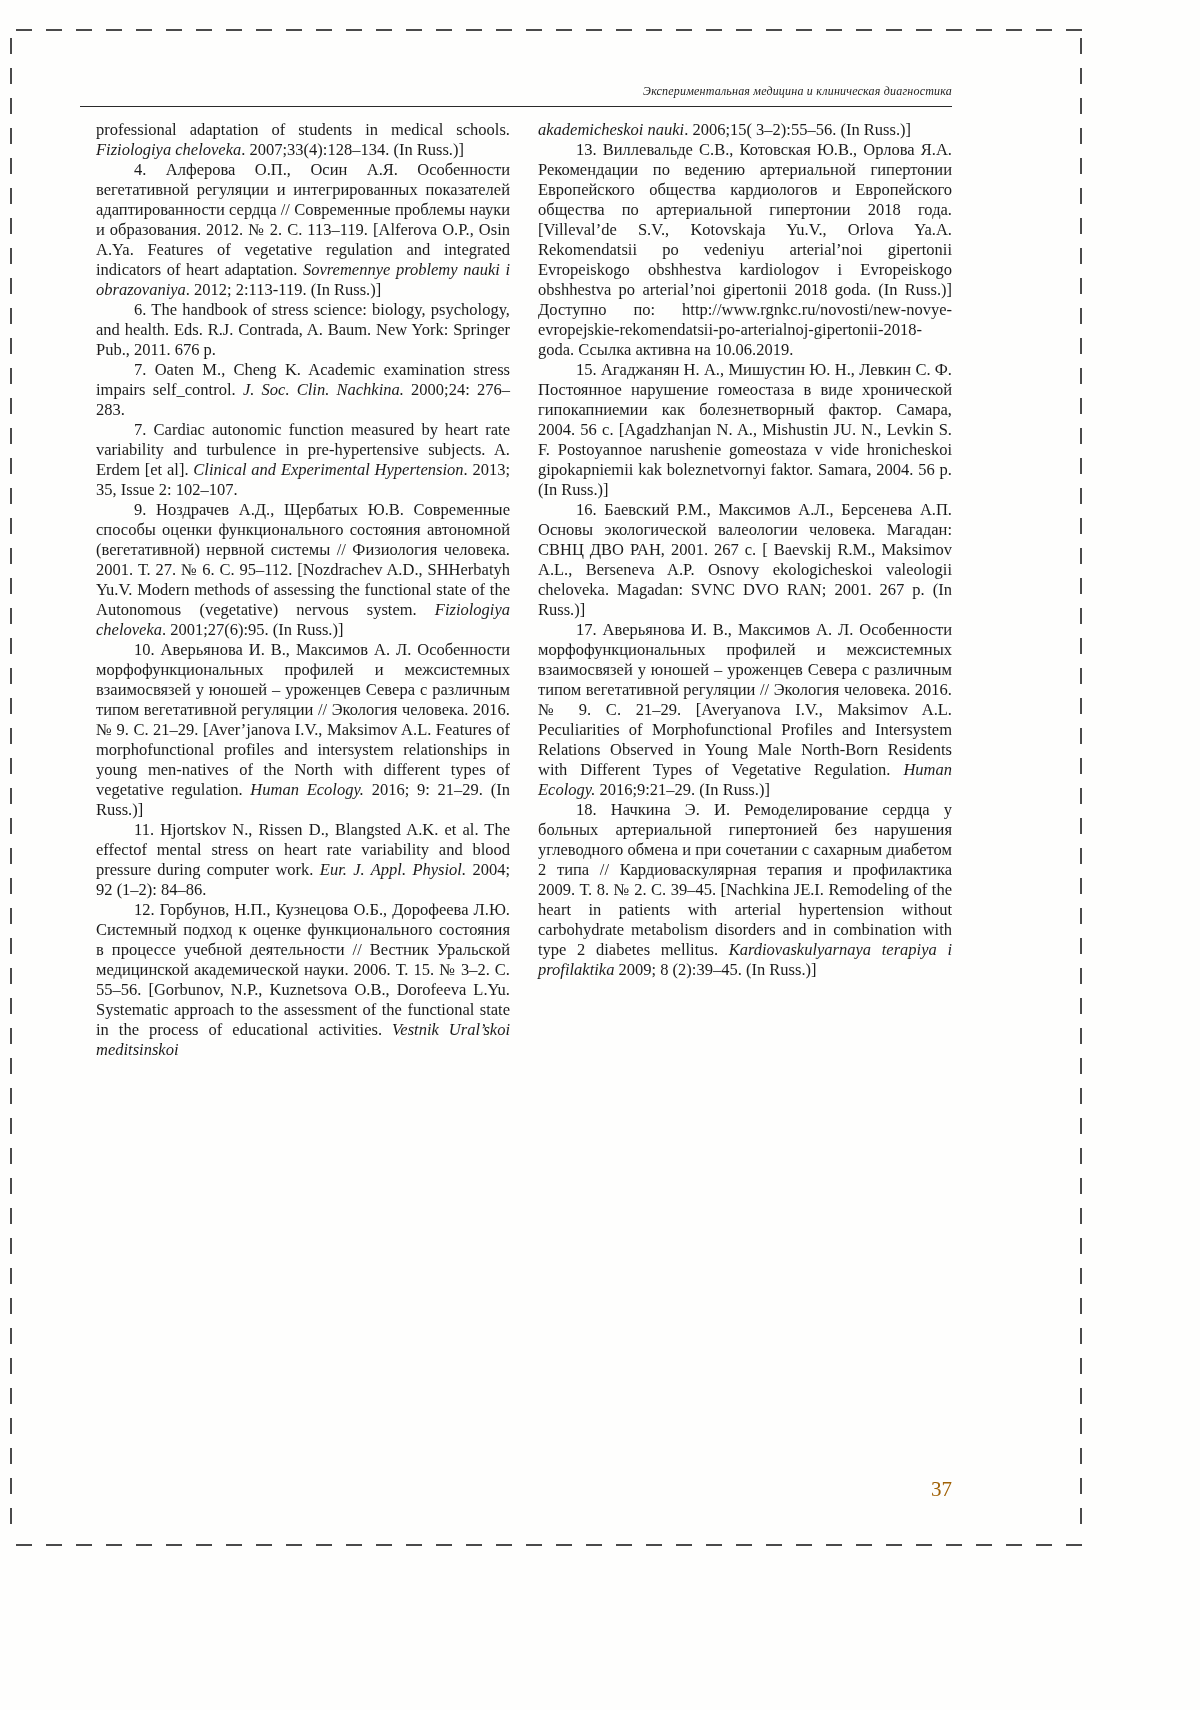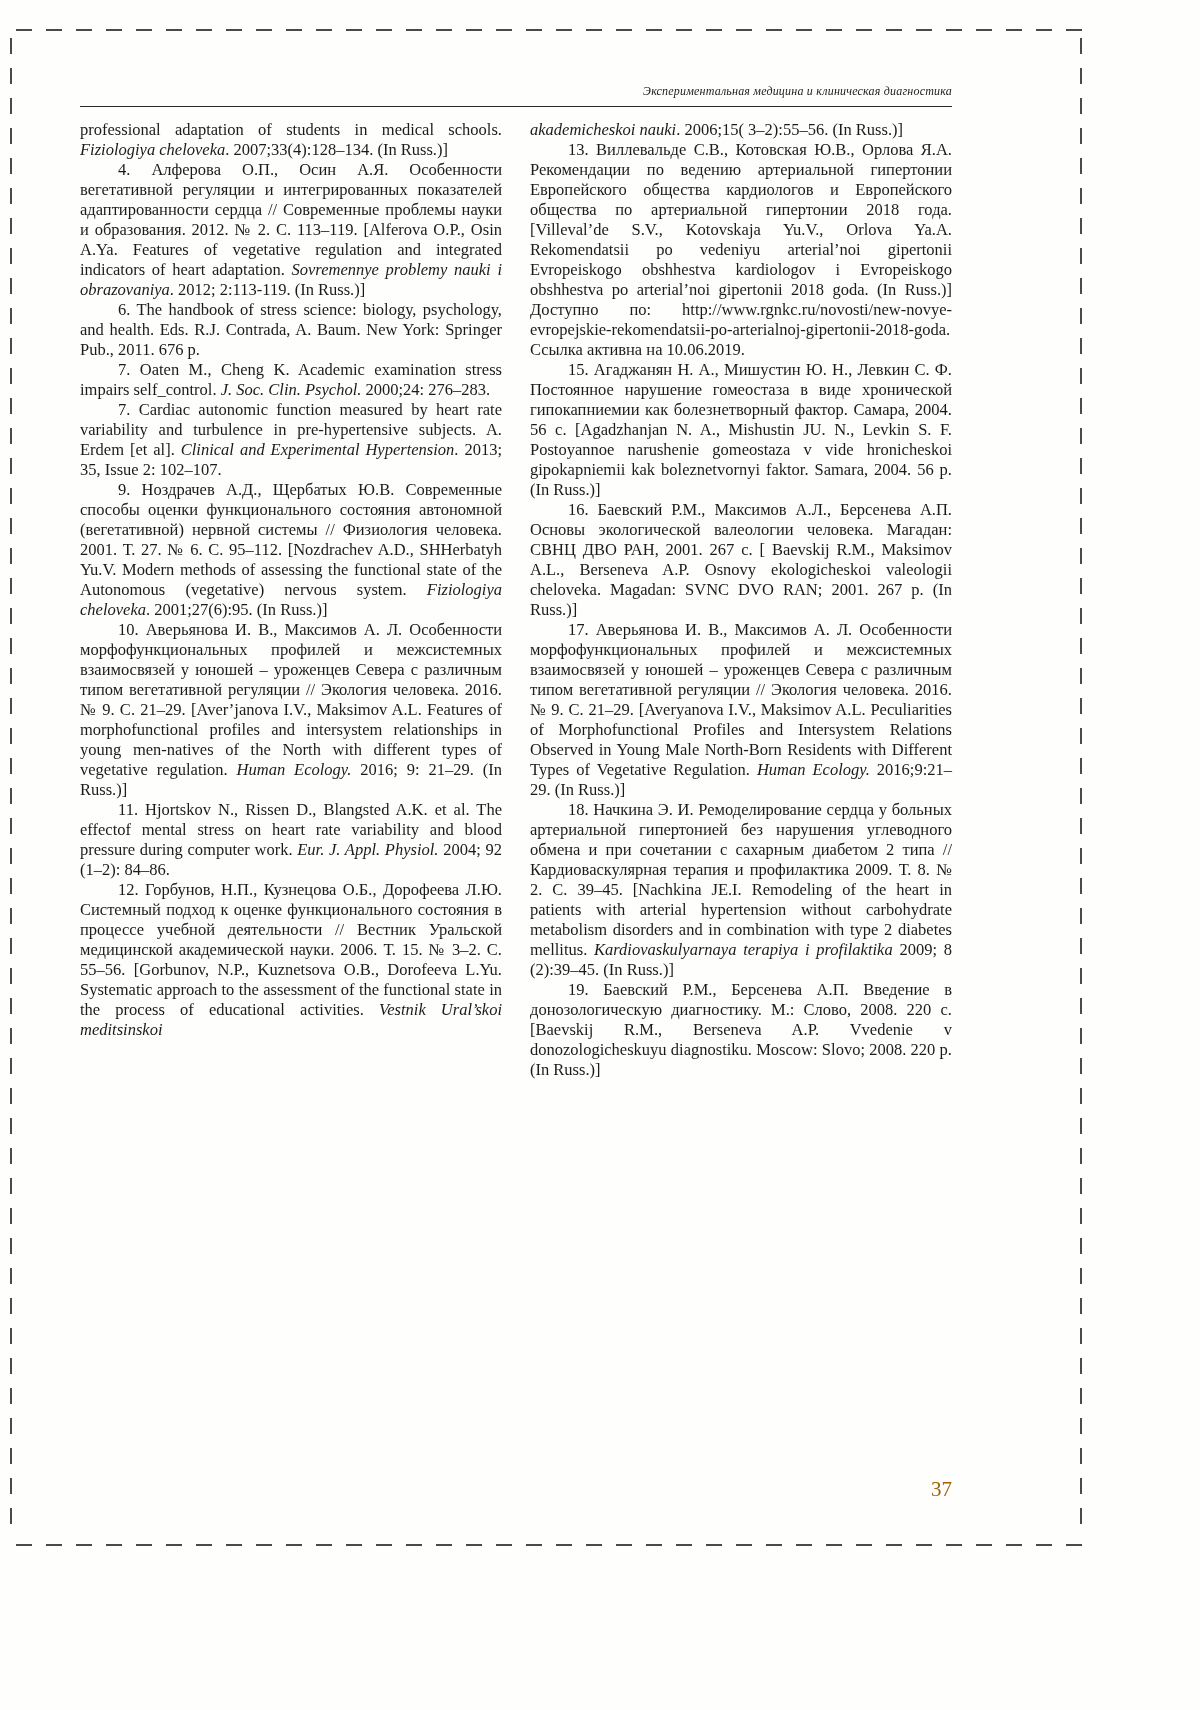--- a/index.html
+++ b/index.html
@@ -47,20 +47,21 @@
   .head-rule {
     border: none;
     border-top: 1.6px solid #2a2a2a;
     margin: 7px 0 0 0;
   }
 
   .columns {
     margin-top: 13px;
     display: flex;
     gap: 28px;
+    margin-left: 16px;
   }
 
   .col {
     width: 422px;
     font-size: 16.5px;
     line-height: 20px;
     text-align: justify;
     hyphens: auto;
   }
 
@@ -84,31 +85,30 @@
 <div class="dash-v" id="dash-right"></div>
 
 <div class="content">
   <div class="running-head">Экспериментальная медицина и клиническая диагностика</div>
   <hr class="head-rule">
   <div class="columns">
     <div class="col" id="col-left">
         <p class="ref"><span>professional adaptation of students in medical schools. </span><i>Fiziologiya cheloveka</i><span>. 2007;33(4):128–134. (In Russ.)]</span></p>
         <p class="ref indent"><span>4. Алферова О.П., Осин А.Я. Особенности вегетативной регуляции и интегрированных показателей адаптированности сердца // Современные проблемы науки и образования. 2012. № 2. С. 113–119. [Alferova O.P., Osin A.Ya. Features of vegetative regulation and integrated indicators of heart adaptation. </span><i>Sovremennye problemy nauki i obrazovaniya</i><span>. 2012; 2:113-119. (In Russ.)]</span></p>
         <p class="ref indent"><span>6. The handbook of stress science: biology, psychology, and health. Eds. R.J. Contrada, A. Baum. New York: Springer Pub., 2011. 676 p.</span></p>
-        <p class="ref indent"><span>7. Oaten M., Cheng K. Academic examination stress impairs self_control. </span><i>J. Soc. Clin. Psychol.</i><span> 2000;24: 276–283.</span></p>
+        <p class="ref indent"><span>7. Oaten M., Cheng K. Academic examination stress impairs self_control. </span><i>J. Soc. Clin. Nachkina.</i><span> 2000;24: 276–283.</span></p>
         <p class="ref indent"><span>7. Cardiac autonomic function measured by heart rate variability and turbulence in pre-hypertensive subjects. A. Erdem [et al]. </span><i>Clinical and Experimental Hypertension</i><span>. 2013; 35, Issue 2: 102–107.</span></p>
         <p class="ref indent"><span>9. Ноздрачев А.Д., Щербатых Ю.В. Современные способы оценки функционального состояния автономной (вегетативной) нервной системы // Физиология человека. 2001. Т. 27. № 6. С. 95–112. [Nozdrachev A.D., SHHerbatyh Yu.V. Modern methods of assessing the functional state of the Autonomous (vegetative) nervous system. </span><i>Fiziologiya cheloveka</i><span>. 2001;27(6):95. (In Russ.)]</span></p>
         <p class="ref indent"><span>10. Аверьянова И. В., Максимов А. Л. Особенности морфофункциональных профилей и межсистемных взаимосвязей у юношей – уроженцев Севера с различным типом вегетативной регуляции // Экология человека. 2016. № 9. С. 21–29. [Aver’janova I.V., Maksimov A.L. Features of morphofunctional profiles and intersystem relationships in young men-natives of the North with different types of vegetative regulation. </span><i>Human Ecology.</i><span> 2016; 9: 21–29. (In Russ.)]</span></p>
         <p class="ref indent"><span>11. Hjortskov N., Rissen D., Blangsted A.K. et al. The effectof mental stress on heart rate variability and blood pressure during computer work. </span><i>Eur. J. Appl. Physiol.</i><span> 2004; 92 (1–2): 84–86.</span></p>
         <p class="ref indent"><span>12. Горбунов, Н.П., Кузнецова О.Б., Дорофеева Л.Ю. Системный подход к оценке функционального состояния в процессе учебной деятельности // Вестник Уральской медицинской академической науки. 2006. Т. 15. № 3–2. С. 55–56. [Gorbunov, N.P., Kuznetsova O.B., Dorofeeva L.Yu. Systematic approach to the assessment of the functional state in the process of educational activities. </span><i>Vestnik Ural’skoi meditsinskoi</i></p>
       </div>
     <div class="col" id="col-right">
         <p class="ref"><i>akademicheskoi nauki</i><span>. 2006;15( 3–2):55–56. (In Russ.)]</span></p>
         <p class="ref indent"><span>13. Виллевальде С.В., Котовская Ю.В., Орлова Я.А. Рекомендации по ведению артериальной гипертонии Европейского общества кардиологов и Европейского общества по артериальной гипертонии 2018 года. [Villeval’de S.V., Kotovskaja Yu.V., Orlova Ya.A. Rekomendatsii po vedeniyu arterial’noi gipertonii Evropeiskogo obshhestva kardiologov i Evropeiskogo obshhestva po arterial’noi gipertonii 2018 goda. (In Russ.)] Доступно по: http://www.rgnkc.ru/novosti/new-novye-evropejskie-rekomendatsii-po-arterialnoj-gipertonii-2018-goda. Ссылка активна на 10.06.2019.</span></p>
         <p class="ref indent"><span>15. Агаджанян Н. А., Мишустин Ю. Н., Левкин С. Ф. Постоянное нарушение гомеостаза в виде хронической гипокапниемии как болезнетворный фактор. Самара, 2004. 56 с. [Agadzhanjan N. A., Mishustin JU. N., Levkin S. F. Postoyannoe narushenie gomeostaza v vide hronicheskoi gipokapniemii kak boleznetvornyi faktor. Samara, 2004. 56 p. (In Russ.)]</span></p>
         <p class="ref indent"><span>16. Баевский Р.М., Максимов А.Л., Берсенева А.П. Основы экологической валеологии человека. Магадан: СВНЦ ДВО РАН, 2001. 267 с. [ Baevskij R.M., Maksimov A.L., Berseneva A.P. Osnovy ekologicheskoi valeologii cheloveka. Magadan: SVNC DVO RAN; 2001. 267 p. (In Russ.)]</span></p>
         <p class="ref indent"><span>17. Аверьянова И. В., Максимов А. Л. Особенности морфофункциональных профилей и межсистемных взаимосвязей у юношей – уроженцев Севера с различным типом вегетативной регуляции // Экология человека. 2016. № 9. С. 21–29. [Averyanova I.V., Maksimov A.L. Peculiarities of Morphofunctional Profiles and Intersystem Relations Observed in Young Male North-Born Residents with Different Types of Vegetative Regulation. </span><i>Human Ecology.</i><span> 2016;9:21–29. (In Russ.)]</span></p>
         <p class="ref indent"><span>18. Начкина Э. И. Ремоделирование сердца у больных артериальной гипертонией без нарушения углеводного обмена и при сочетании с сахарным диабетом 2 типа // Кардиоваскулярная терапия и профилактика 2009. Т. 8. № 2. С. 39–45. [Nachkina JE.I. Remodeling of the heart in patients with arterial hypertension without carbohydrate metabolism disorders and in combination with type 2 diabetes mellitus. </span><i>Kardiovaskulyarnaya terapiya i profilaktika</i><span> 2009; 8 (2):39–45. (In Russ.)]</span></p>
-        <p class="ref indent"><span>19. Баевский Р.М., Берсенева А.П. Введение в донозологическую диагностику. М.: Слово, 2008. 220 с. [Baevskij R.M., Berseneva A.P. Vvedenie v donozologicheskuyu diagnostiku. Moscow: Slovo; 2008. 220 p. (In Russ.)]</span></p>
       </div>
   </div>
   <div class="page-number">37</div>
 </div>
 
 </body></html>

